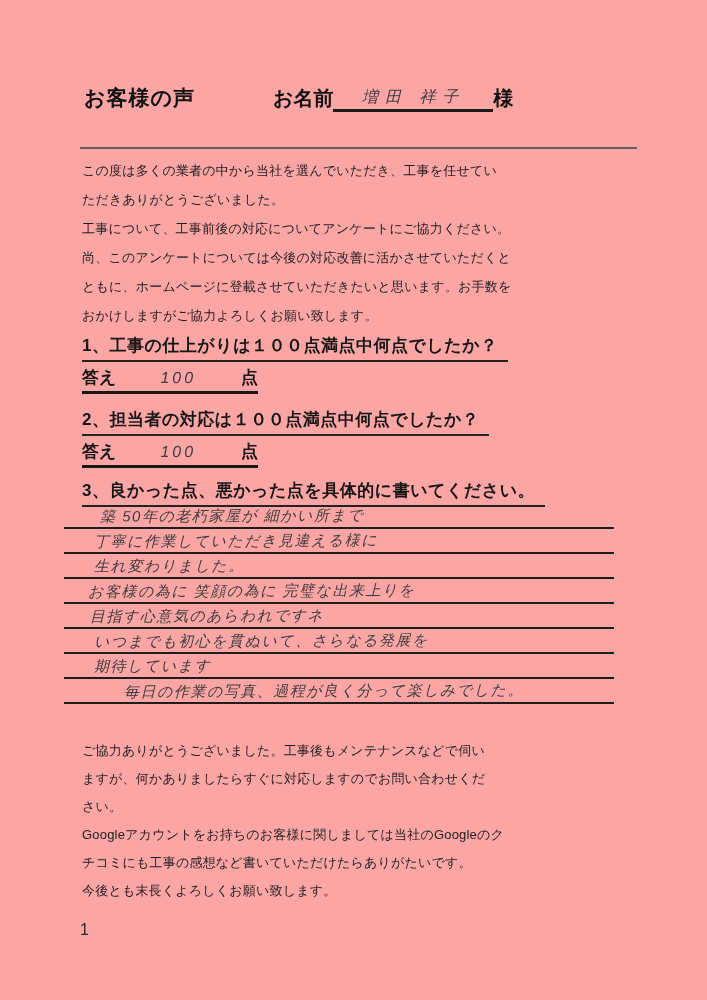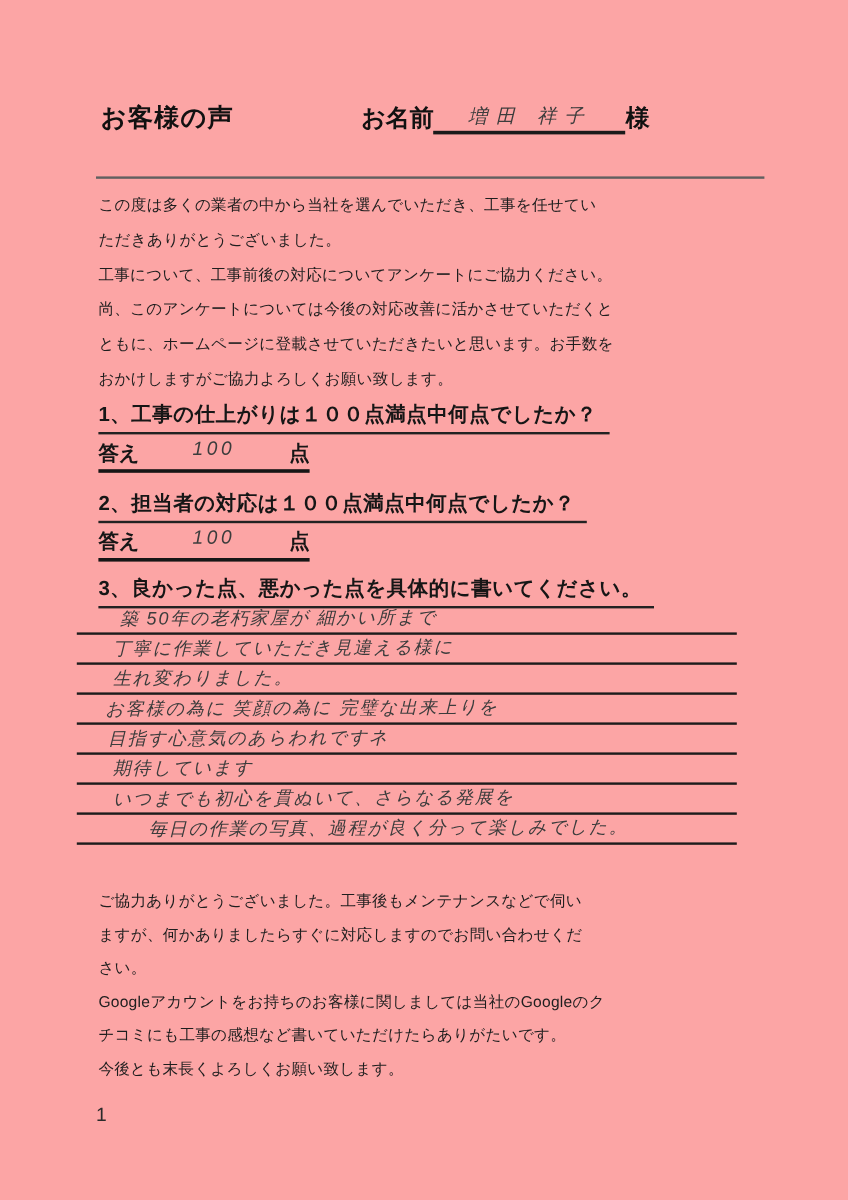--- a/index.html
+++ b/index.html
@@ -12,21 +12,21 @@
     background: #fca5a5;
     font-family: "Liberation Sans", "DejaVu Sans", sans-serif;
     color: #212121;
     overflow: hidden;
   }
 
   
   .header { position: absolute; top: 84px; left: 84px; display: flex; align-items: flex-end; }
   .title { font-size: 21px; font-weight: bold; letter-spacing: 1px; color: #111; }
   .name-group { display: flex; align-items: flex-end; margin-left: 78px; }
-  .name-label { font-size: 20px; font-weight: bold; color: #111; margin-left: 28px; }
+  .name-label { font-size: 20px; font-weight: bold; color: #111; }
   .name-underline {
     display: inline-block; width: 160px; border-bottom: 3px solid #1a1a1a;
     text-align: center; padding-bottom: 1px;
   }
   .honorific { font-size: 20px; font-weight: bold; color: #111; }
 
   
   .handwriting {
     font-style: italic;
     color: #3c3c3c;
@@ -45,21 +45,21 @@
   .question { position: absolute; left: 82px; }
   .q1 { top: 334px; }
   .q2 { top: 408px; }
   .q3 { top: 479px; }
   .q-label {
     display: inline-block; font-size: 17px; font-weight: bold; color: #161616;
     border-bottom: 2px solid #222; padding: 0 10px 3px 0;
     letter-spacing: 0.5px; white-space: nowrap;
   }
   .answer-row {
-    margin-top: 4px; width: 176px; display: flex; align-items: flex-start;
+    margin-top: 4px; width: 176px; display: flex; align-items: center;
     border-bottom: 3px solid #161616; padding-bottom: 2px;
   }
   .ans-label, .ans-unit { font-size: 17px; font-weight: bold; color: #161616; }
   .ans-value { flex: 1; text-align: center; font-size: 16px; letter-spacing: 3px; }
 
   
   .ruled-lines { position: absolute; top: 504px; left: 64px; width: 550px; text-align: right; }
   .ruled-line { height: 25px; border-bottom: 2px solid #1d1d1d; display: flex; align-items: flex-end; }
   .ruled-line .handwriting {
     font-size: 15px; line-height: 20px; white-space: nowrap;
@@ -137,24 +137,24 @@
     <div class="ruled-line">
         <span class="handwriting">生れ変わりました。</span>
       </div>
     <div class="ruled-line">
         <span class="handwriting">お客様の為に 笑顔の為に 完璧な出来上りを</span>
       </div>
     <div class="ruled-line">
         <span class="handwriting">目指す心意気のあらわれですネ</span>
       </div>
     <div class="ruled-line">
-        <span class="handwriting">期待しています</span>
+        <span class="handwriting">いつまでも初心を貫ぬいて、さらなる発展を</span>
       </div>
     <div class="ruled-line">
-        <span class="handwriting">いつまでも初心を貫ぬいて、さらなる発展を</span>
+        <span class="handwriting">期待しています</span>
       </div>
     <div class="ruled-line">
         <span class="handwriting">毎日の作業の写真、過程が良く分って楽しみでした。</span>
       </div>
   </div>
 
   <div class="closing">
     <div class="text-line">ご協力ありがとうございました。工事後もメンテナンスなどで伺い</div>
     <div class="text-line">ますが、何かありましたらすぐに対応しますのでお問い合わせくだ</div>
     <div class="text-line">さい。</div>

